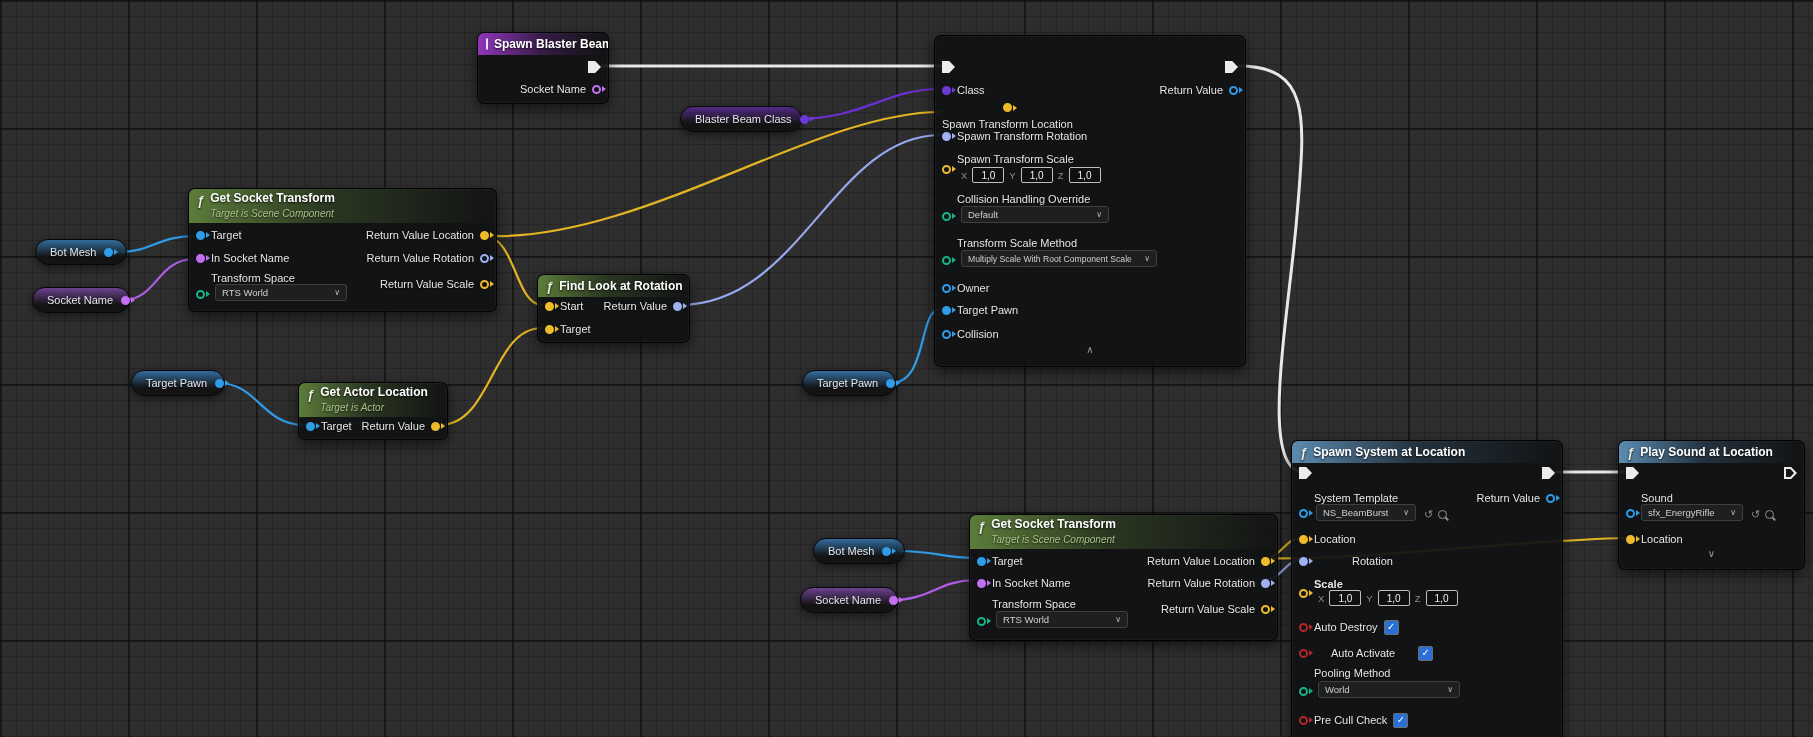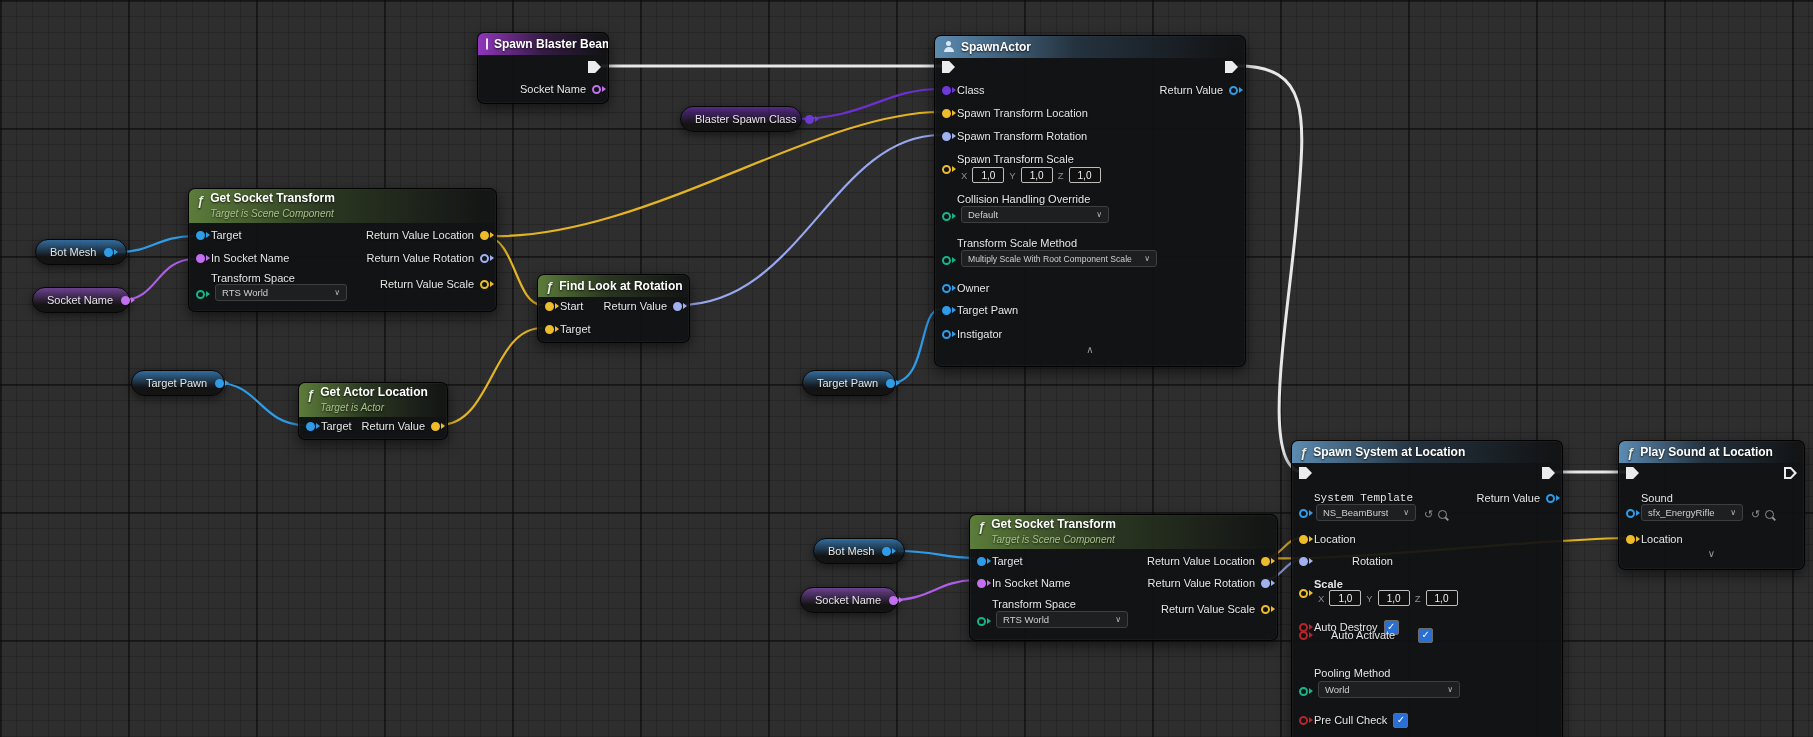--- a/index.html
+++ b/index.html
@@ -100,39 +100,35 @@
     <div class="row r" style="top:24px;">
         <span class="exec"></span>
       </div>
     <div class="row r" style="top:46px;">
       <span class="lbl">Socket Name</span>
       <span class="pin name"></span>
     </div>
   </div>
 
   <div class="node" style="left:934px;top:35px;width:310px;height:330px;">
-    <div class="hdr blue">
-      <span class="actor-ico"></span>
-      <span class="title">SpawnActor</span>
-    </div>
     <div class="row" style="top:21px;">
         <span class="exec"></span>
       </div>
     <div class="row r" style="top:21px;">
         <span class="exec"></span>
       </div>
     <div class="row" style="top:44px;">
       <span class="pin cls f"></span>
       <span class="lbl">Class</span>
     </div>
     <div class="row r" style="top:44px;">
       <span class="lbl">Return Value</span>
       <span class="pin obj"></span>
     </div>
-    <div class="row" style="top:67px;">
+    <div class="row" style="top:67px;flex-direction:column;">
       <span class="pin vec f"></span>
       <span class="lbl">Spawn Transform Location</span>
     </div>
     <div class="row" style="top:90px;">
       <span class="pin rot f"></span>
       <span class="lbl">Spawn Transform Rotation</span>
     </div>
     <div class="row" style="top:113px;left:22px;">
         <span class="lbl">Spawn Transform Scale</span>
       </div>
@@ -172,21 +168,21 @@
     <div class="row" style="top:242px;">
       <span class="pin obj"></span>
       <span class="lbl">Owner</span>
     </div>
     <div class="row" style="top:264px;">
       <span class="pin obj f"></span>
       <span class="lbl">Target Pawn</span>
     </div>
     <div class="row" style="top:288px;">
       <span class="pin obj"></span>
-      <span class="lbl">Instigator</span>
+      <span class="lbl">Collision</span>
     </div>
     <div class="chev" style="top:307px;">∧</div>
   </div>
 
   <div class="node" style="left:188px;top:188px;width:307px;height:122px;">
     <div class="hdr two green">
       <span class="fico" style="margin-top:2px">ƒ</span>
       <span class="col">
         <span class="title">Get Socket Transform</span>
         <span class="subtitle">Target is Scene Component</span>
@@ -305,21 +301,21 @@
     <div class="hdr blue">
       <span class="fico">ƒ</span>
       <span class="title">Spawn System at Location</span>
     </div>
     <div class="row" style="top:22px;">
         <span class="exec"></span>
       </div>
     <div class="row r" style="top:22px;">
         <span class="exec"></span>
       </div>
-    <div class="row" style="top:47px;left:22px;font-family:Liberation Mono, monospace;">
+    <div class="row" style="top:47px;left:22px;">
         <span class="lbl">System Template</span>
       </div>
     <div class="row" style="top:62px;">
         <span class="pin obj"></span>
       </div>
     <div class="dd" style="left:24px;top:63px;width:100px;">
       <span class="dtx">NS_BeamBurst</span>
       <span class="dar">∨</span>
     </div>
     <div class="row" style="top:63px;left:132px;gap:5px;">
@@ -352,21 +348,21 @@
         <span class="nbox">1,0</span>
         <span class="ax">Z</span>
         <span class="nbox">1,0</span>
       </span>
     </div>
     <div class="row" style="top:176px;">
       <span class="pin bool"></span>
       <span class="lbl">Auto Destroy</span>
       <span class="cb">✓</span>
     </div>
-    <div class="row" style="top:184px;gap:23px;">
+    <div class="row" style="top:202px;gap:23px;">
       <span class="pin bool"></span>
       <span class="lbl">Auto Activate</span>
       <span class="cb">✓</span>
     </div>
     <div class="row" style="top:222px;left:22px;">
         <span class="lbl">Pooling Method</span>
       </div>
     <div class="row" style="top:240px;">
         <span class="pin enum"></span>
       </div>
@@ -419,21 +415,21 @@
   </div>
   <div class="pill lilac" style="left:32px;top:287px;width:98px;">
     <span class="lbl">Socket Name</span>
     <span class="pin name f"></span>
   </div>
   <div class="pill blue" style="left:131px;top:370px;width:94px;">
     <span class="lbl">Target Pawn</span>
     <span class="pin obj f"></span>
   </div>
   <div class="pill violet" style="left:680px;top:106px;width:122px;">
-    <span class="lbl">Blaster Spawn Class</span>
+    <span class="lbl">Blaster Beam Class</span>
     <span class="pin cls f"></span>
   </div>
   <div class="pill blue" style="left:802px;top:370px;width:94px;">
     <span class="lbl">Target Pawn</span>
     <span class="pin obj f"></span>
   </div>
   <div class="pill blue" style="left:813px;top:538px;width:92px;">
     <span class="lbl">Bot Mesh</span>
     <span class="pin obj f"></span>
   </div>

